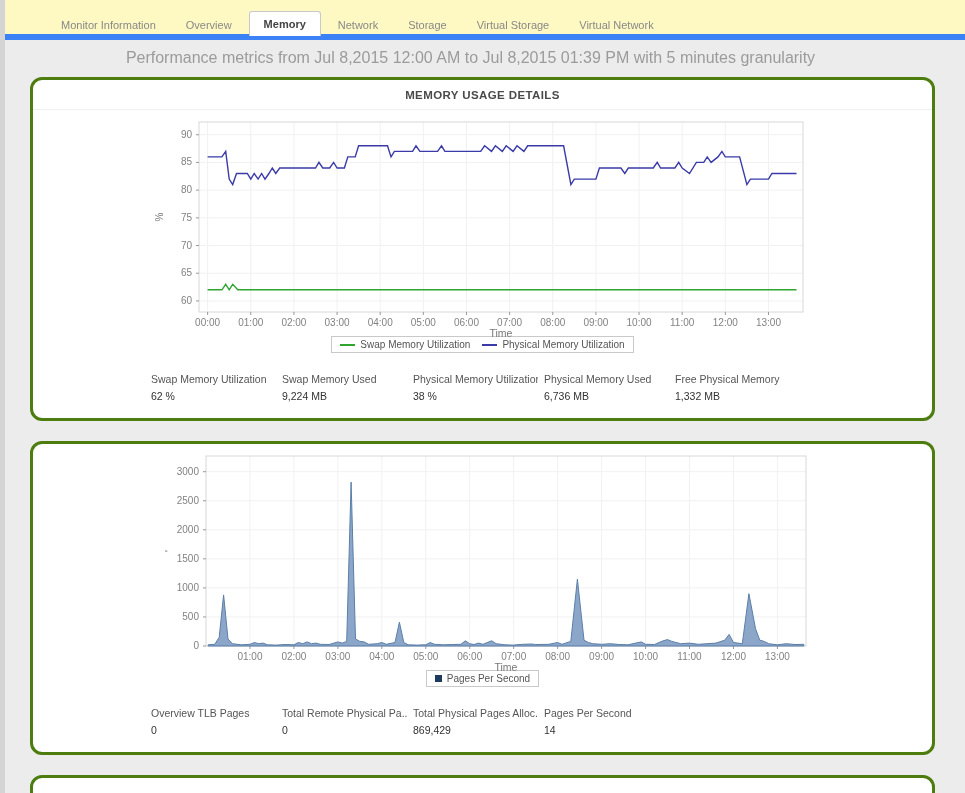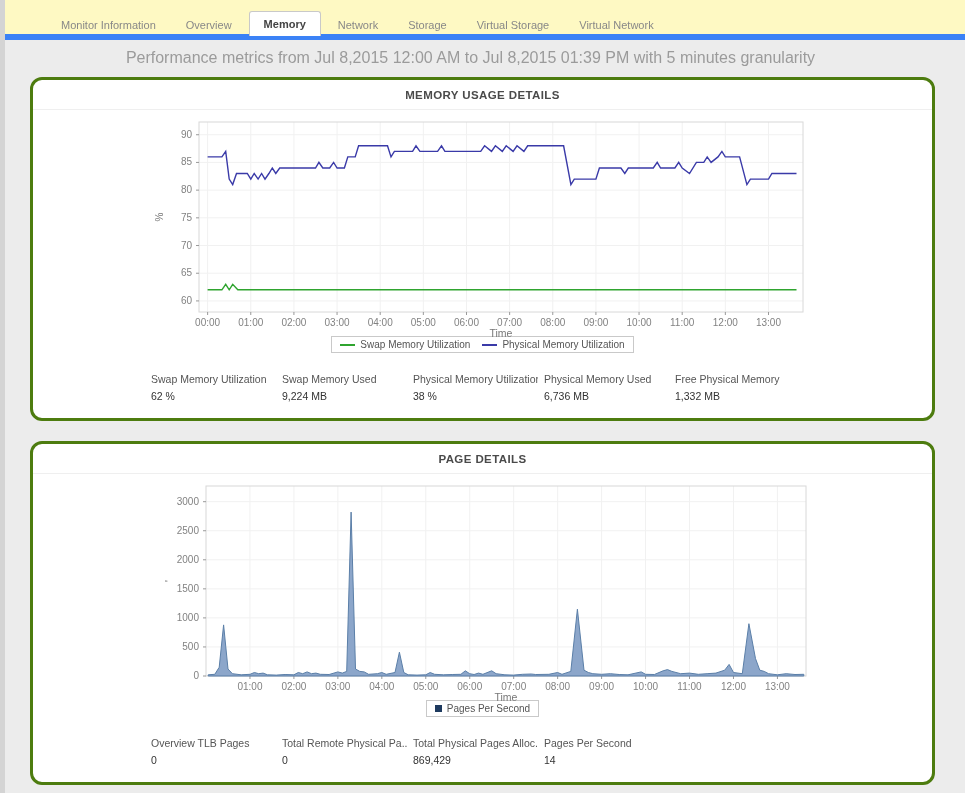--- a/index.html
+++ b/index.html
@@ -150,21 +150,20 @@
         <div><span class="stat-value">6,736 MB</span></div>
       </div>
       <div class="stat">
         <div class="stat-label">Free Physical Memory</div>
         <div><span class="stat-value">1,332 MB</span></div>
       </div>
     </div>
 </div>
 
 <div class="panel">
-  <div class="panel-title">PAGE DETAILS</div>
   <div class="chart-wrap c2">
     <svg id="chart1" width="655" height="226">
         <line x1="88.95604395604396" y1="8" x2="88.95604395604396" y2="198" stroke="#f1f1f1" stroke-width="1"></line>
         <line x1="132.9120879120879" y1="8" x2="132.9120879120879" y2="198" stroke="#f1f1f1" stroke-width="1"></line>
         <line x1="176.86813186813185" y1="8" x2="176.86813186813185" y2="198" stroke="#f1f1f1" stroke-width="1"></line>
         <line x1="220.82417582417582" y1="8" x2="220.82417582417582" y2="198" stroke="#f1f1f1" stroke-width="1"></line>
         <line x1="264.7802197802198" y1="8" x2="264.7802197802198" y2="198" stroke="#f1f1f1" stroke-width="1"></line>
         <line x1="308.7362637362637" y1="8" x2="308.7362637362637" y2="198" stroke="#f1f1f1" stroke-width="1"></line>
         <line x1="352.6923076923077" y1="8" x2="352.6923076923077" y2="198" stroke="#f1f1f1" stroke-width="1"></line>
         <line x1="396.64835164835165" y1="8" x2="396.64835164835165" y2="198" stroke="#f1f1f1" stroke-width="1"></line>

